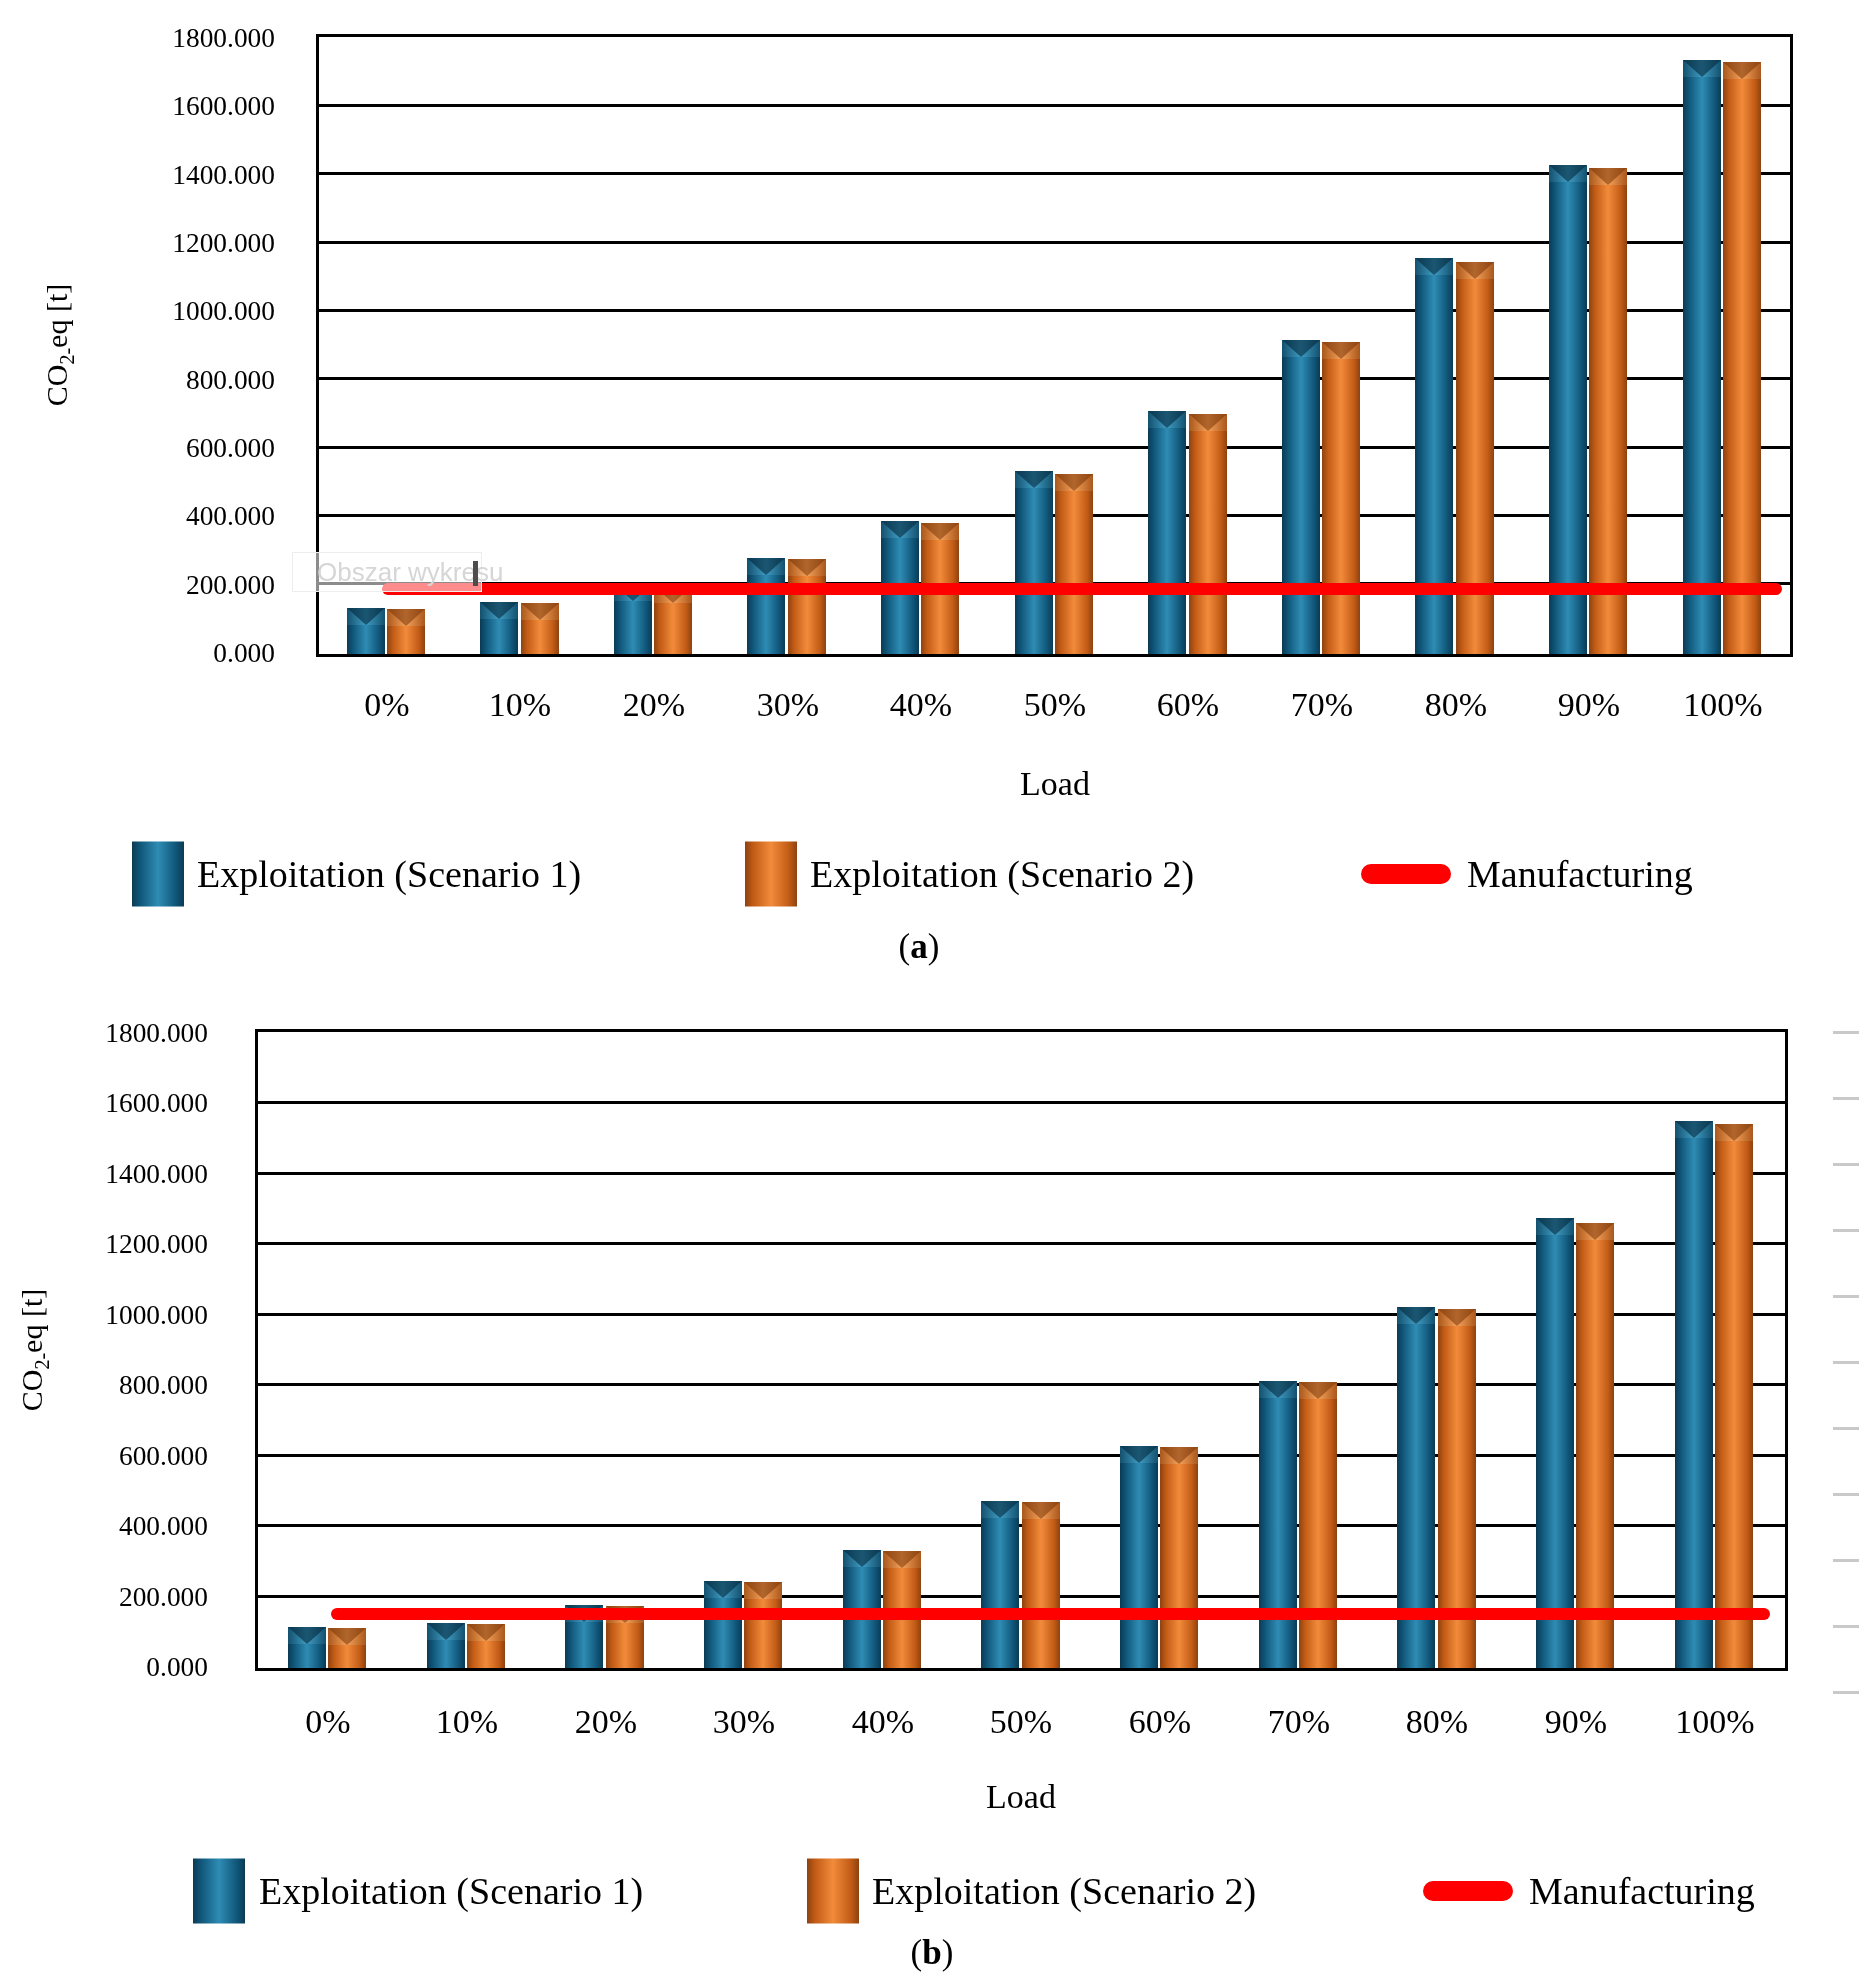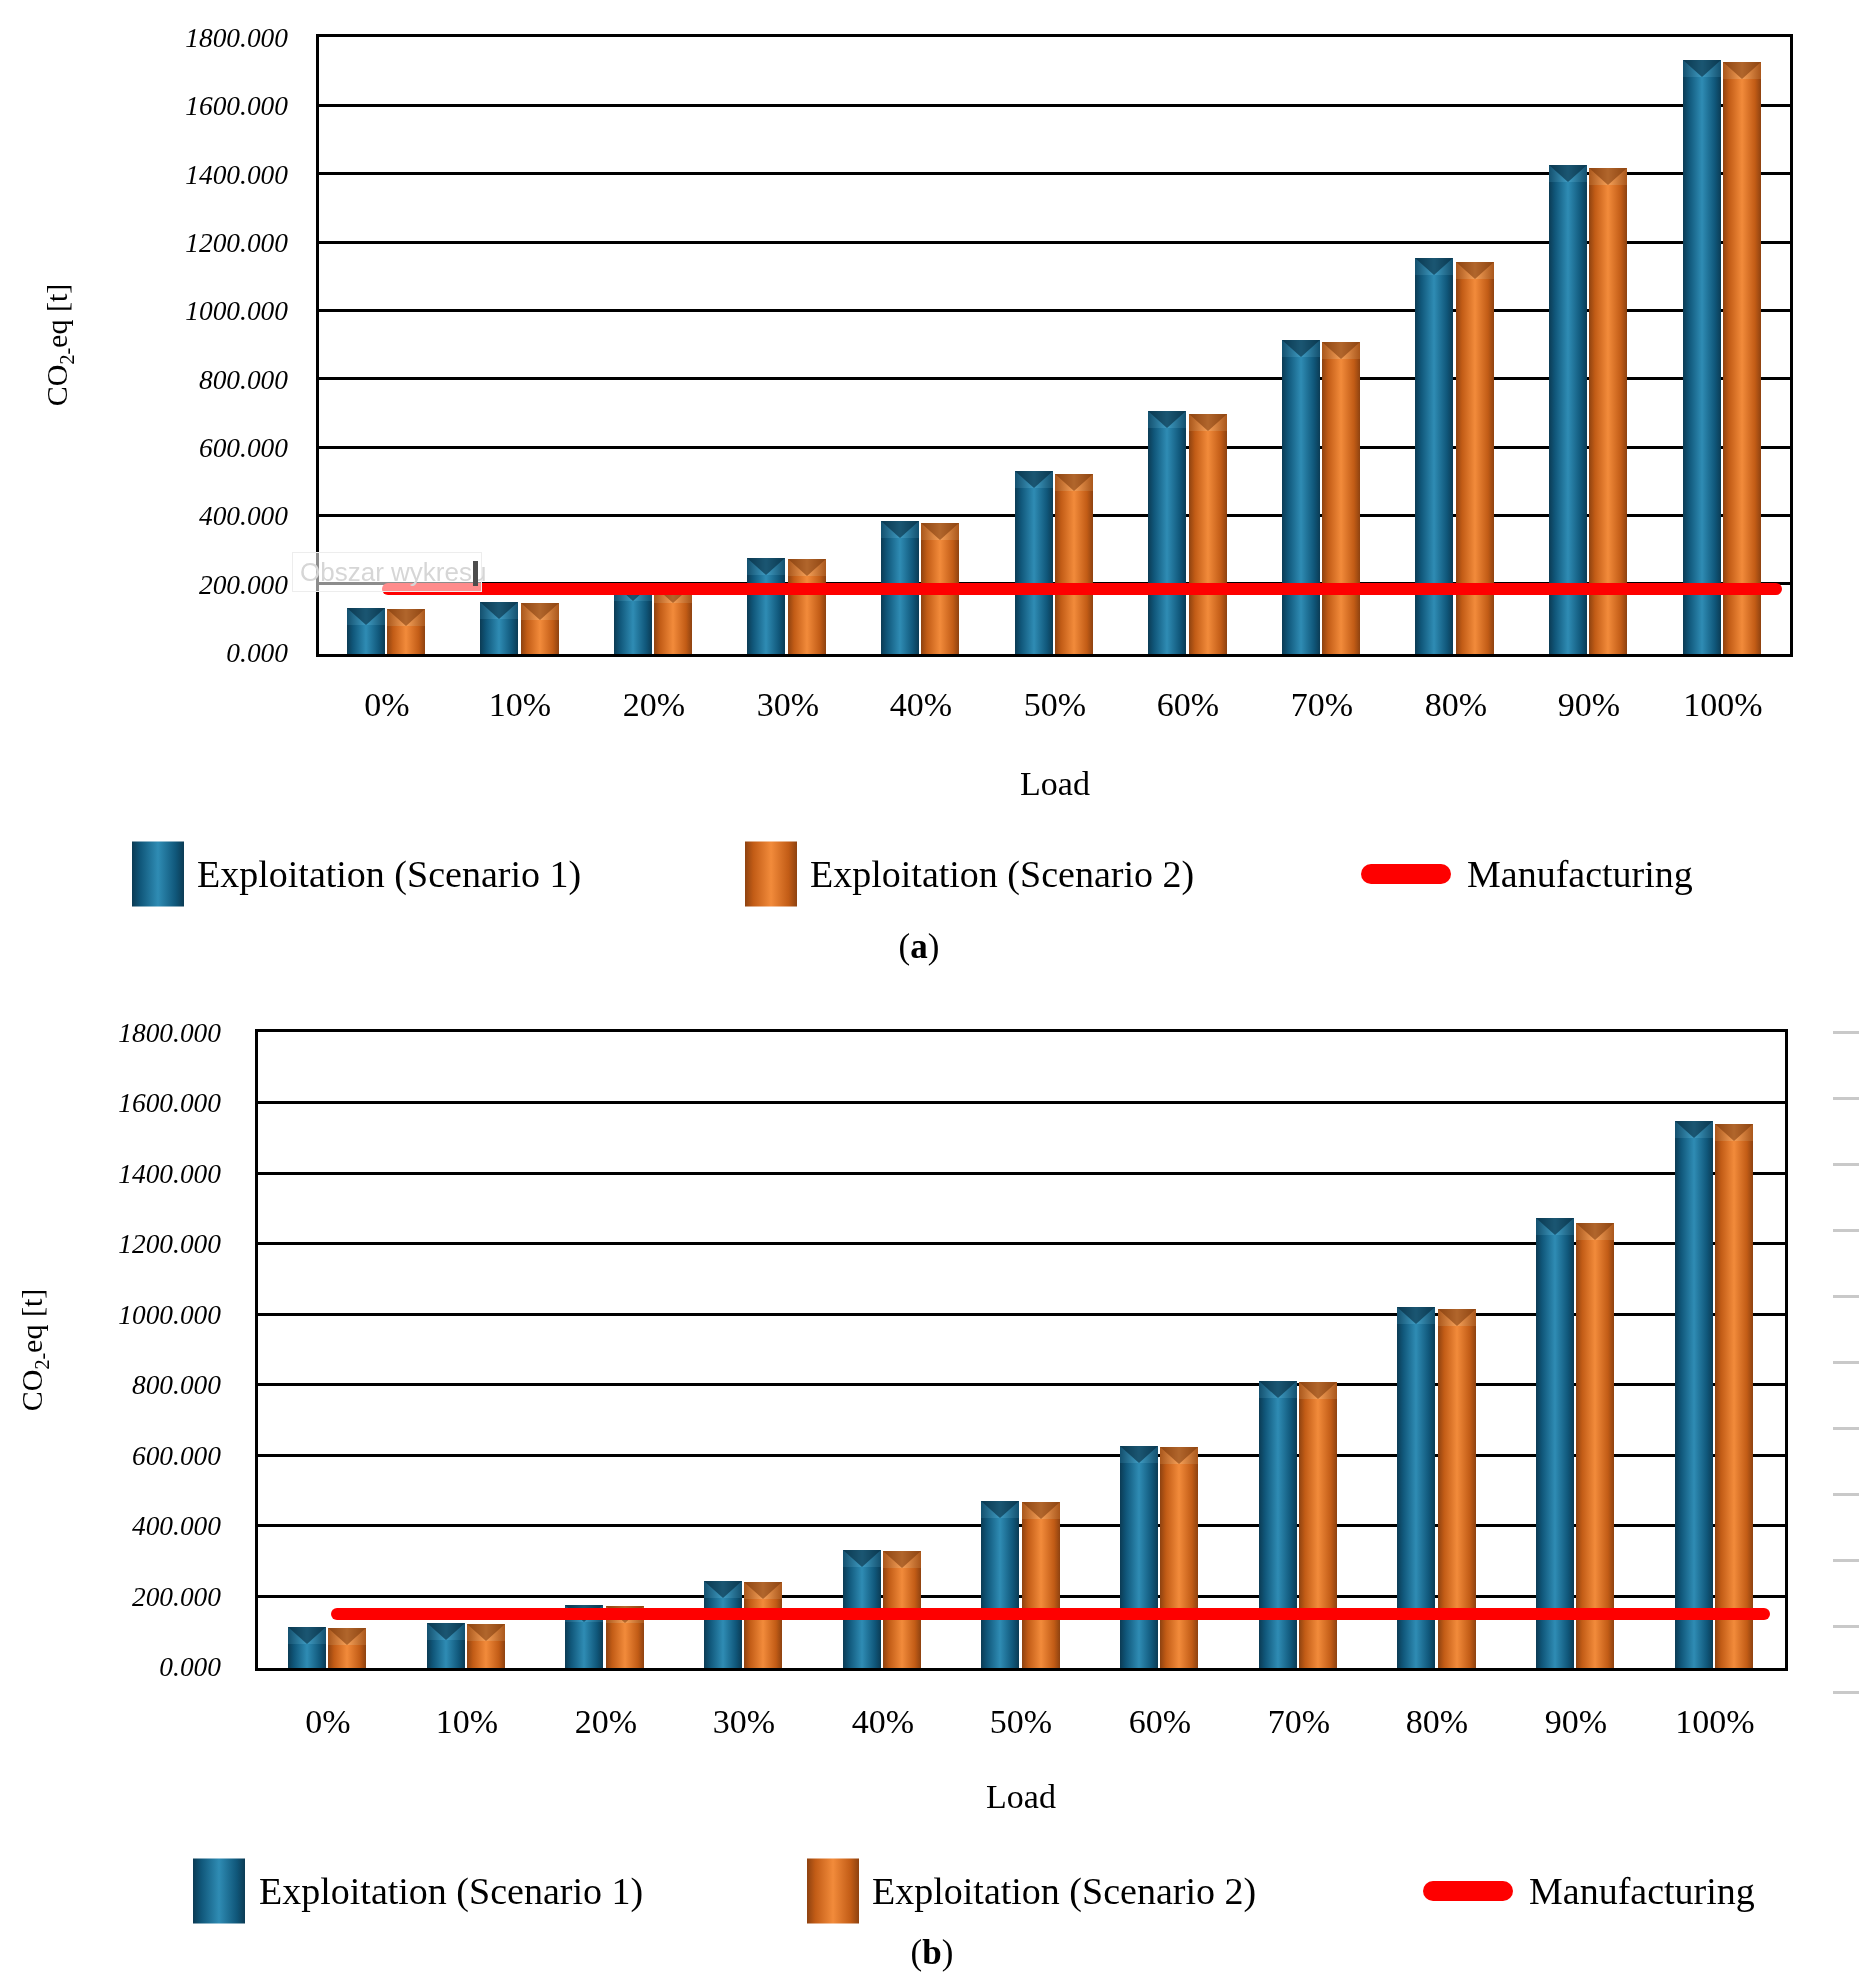--- a/index.html
+++ b/index.html
@@ -9,21 +9,21 @@
   
   .plot{position:absolute;border:3.9px solid #000;box-sizing:border-box;background:#fff;}
   #plotA{left:316px;top:34px;width:1477px;height:623px;}
   #plotB{left:255px;top:1029px;width:1533px;height:642px;}
   .grid{position:absolute;left:0;right:0;height:2.8px;background:#000;}
 
   
   .yaxis{position:absolute;}
   #yaxisA{left:0;top:34px;width:302px;height:623px;}
   #yaxisB{left:0;top:1029px;width:235px;height:642px;}
-  .ytick{position:absolute;right:14px;transform:translateY(-50%);font-size:27.4px;white-space:nowrap;font-style:italic;}
+  .ytick{position:absolute;right:27px;transform:translateY(-50%);font-size:27.4px;white-space:nowrap;}
 
   
   .xaxis{position:absolute;height:50px;}
   #xaxisA{left:316px;top:686px;width:1477px;}
   #xaxisB{left:255px;top:1703px;width:1533px;}
   .xtick{position:absolute;transform:translateX(-50%);font-size:34px;white-space:nowrap;}
 
   .axis-title-x{position:absolute;transform:translateX(-50%);font-size:34px;}
   #loadA{left:1055px;top:765px;}
   #loadB{left:1021px;top:1778px;}
@@ -51,21 +51,21 @@
 
   .mline{position:absolute;height:12.3px;background:#FE0000;border-radius:6.7px;z-index:6;}
 
   
   .rtick{position:absolute;width:26px;height:3.4px;background:#c9c9c9;}
 
   
   .chart-tip{position:absolute;left:292px;top:552px;width:190px;height:40px;
      border:1.7px solid #ededed;background:rgba(255,255,255,0.55);z-index:7;
      font-family:"Liberation Sans","DejaVu Sans",sans-serif;font-size:26px;color:#d6d6d6;
-     display:flex;align-items:center;padding-left:7px;box-sizing:border-box;white-space:nowrap;}
+     display:flex;align-items:center;padding-left:24px;box-sizing:border-box;white-space:nowrap;}
   .chart-tip .handle{position:absolute;right:3.4px;top:7.8px;width:5px;height:25px;background:#4d4d4d;}
 
   
   .legend{position:absolute;height:73px;}
   #legendA{left:0;top:837px;width:1865px;}
   #legendB{left:0;top:1854px;width:1865px;}
   .lg{position:absolute;top:50%;transform:translateY(-50%);}
   .lg-label{font-size:38px;white-space:nowrap;transform:translateY(-50%);}
   .swatch{width:52px;height:65px;}
   .swatch.s1{background:linear-gradient(90deg,#0B3B54 0%,#10577A 16%,#2F8CB4 50%,#10577A 84%,#0B3B54 100%);}

